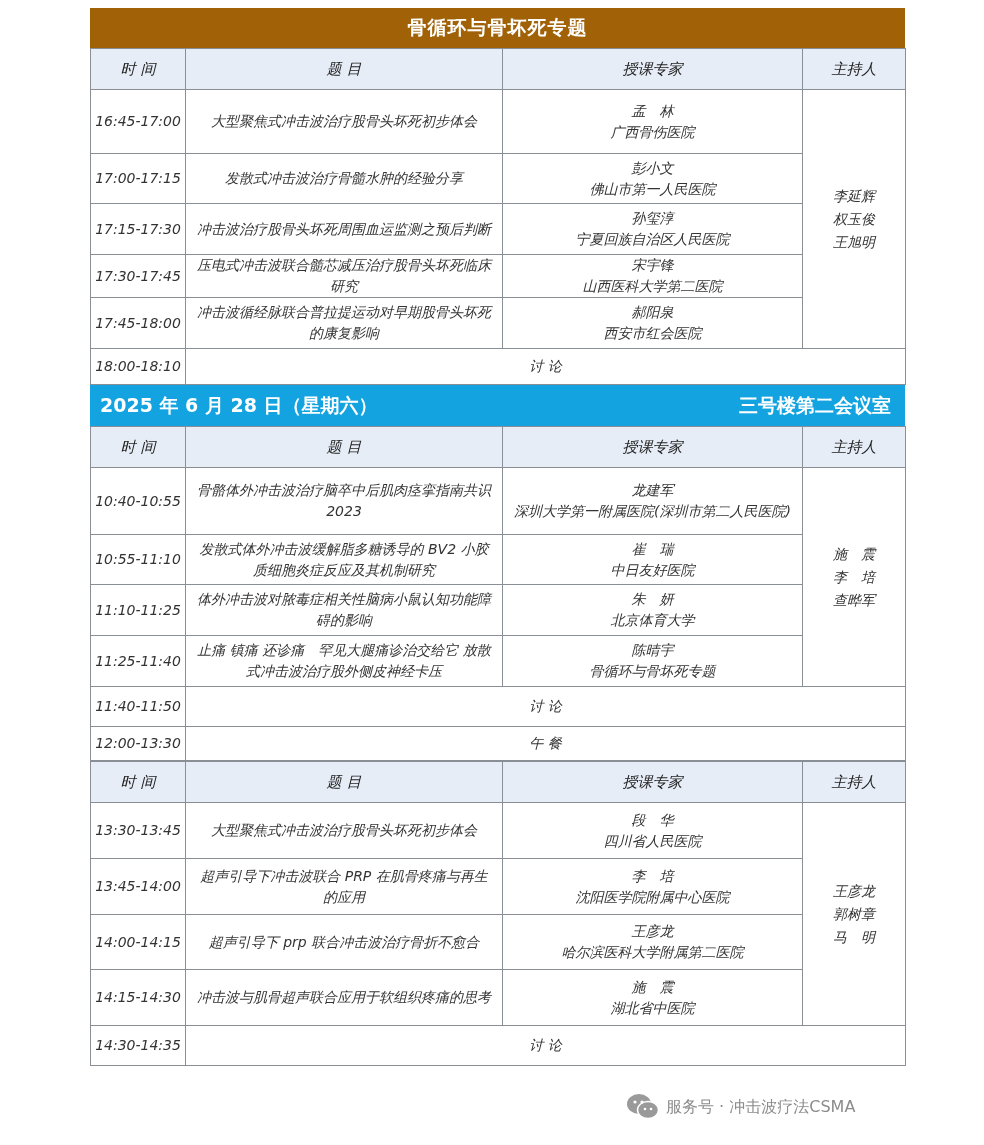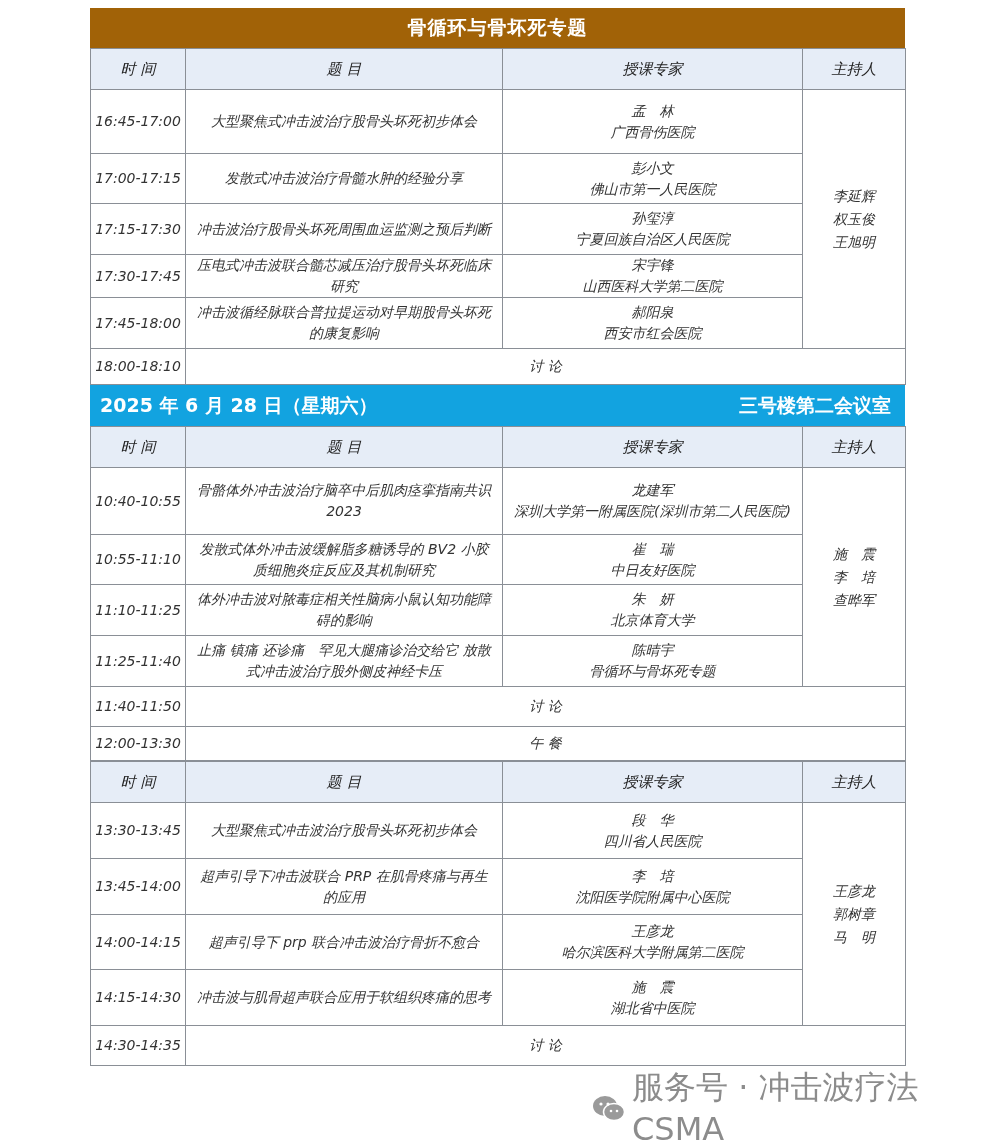--- a/index.html
+++ b/index.html
@@ -18,23 +18,23 @@
   th { background:#e6edf7; font-size:15px; color:#222; height:40px; }
   col.c-time { width:95px; }
   col.c-topic { width:317px; }
   col.c-expert { width:300px; }
   col.c-host { width:103px; }
   .time { font-size:14px; }
   .topic { padding:0 10px; }
   .expert-name { display:block; }
   .expert-org { display:block; }
   .host-line { display:block; line-height:23px; font-size:14px; }
-  .watermark { position:absolute; left:592px; top:1090px; height:34px;
+  .watermark { position:absolute; left:626px; top:1090px; height:34px;
         display:flex; align-items:center; gap:6px; color:#8c8c8c;
-        font-size:32px; background:rgba(255,255,255,0.55); }
+        font-size:16px; background:rgba(255,255,255,0.55); }
   .wm-icon { width:34px; height:28px; position:relative; }
 </style>
 </head>
 <body>
 
 <div class="wrap">
 
   <div class="section-title">骨循环与骨坏死专题</div>
   <table>
     <colgroup>

